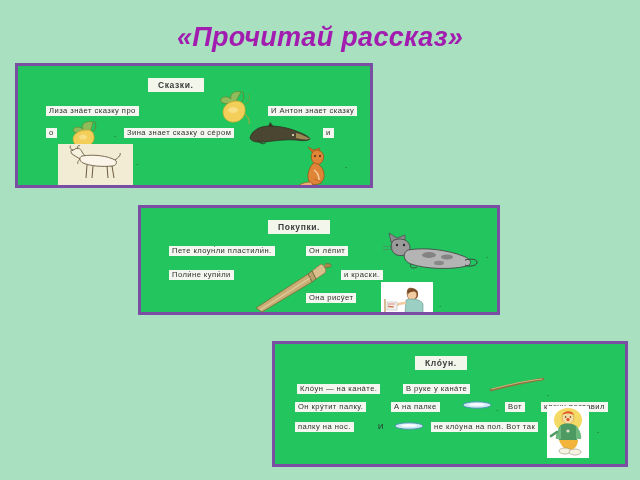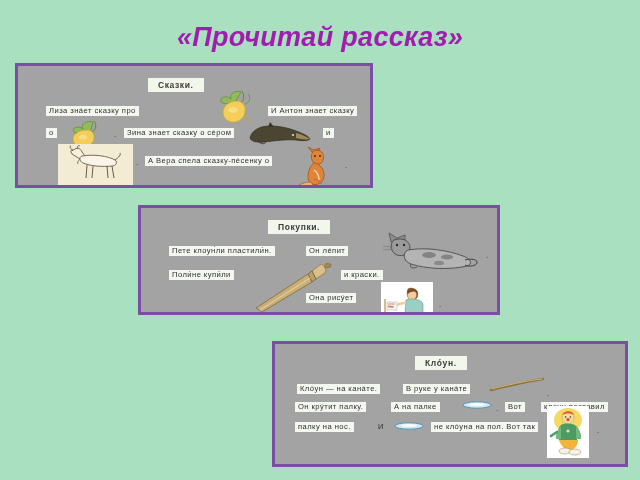--- a/index.html
+++ b/index.html
@@ -36,21 +36,21 @@
     position: absolute;
     background: #ffffff;
     border: 3px solid #7a4fa3;
     box-sizing: border-box;
     overflow: hidden;
   }
   .card-inner {
     position: relative;
     width: 100%;
     height: 100%;
-    background: #a3a3a3;
+    background: #22c55e;
   }
 
   #card-skazki   { left: 15px;  top: 63px;  width: 358px; height: 125px; }
   #card-pokupki  { left: 138px; top: 205px; width: 362px; height: 110px; text-align: right; }
   #card-kloun    { left: 272px; top: 341px; width: 356px; height: 126px; }
 
   .card-heading {
     position: absolute;
     font-family: "Liberation Sans", sans-serif;
     font-weight: bold;
@@ -153,21 +153,20 @@
         <path d="M35 22 L34 34" stroke="#6b5c41" stroke-width="1" fill="none"></path>
         <path d="M49 22 L50 34" stroke="#6b5c41" stroke-width="1" fill="none"></path>
         <path d="M54 22 L56 34" stroke="#6b5c41" stroke-width="1" fill="none"></path>
         <path d="M57 16 C61 13 63 11 62 9" fill="none" stroke="#6b5c41" stroke-width="1"></path>
         <path d="M22 15 C20 17 19 19 20 20" fill="none" stroke="#6b5c41" stroke-width="0.8"></path>
       </svg>
     </div>
 
     <div class="dot" style="left:118px; top:92px;">.</div>
 
-    <div class="txt" style="left:127px; top:90px;">А Вера спела сказку-пéсенку о</div>
 
     <div class="pic" style="left:276px; top:80px; width:46px; height:44px;">
       <svg viewBox="0 0 46 44">
         <path d="M18 6 L14 1 L20 4 L26 2 L24 8 Z" fill="#d9762c" stroke="#9e4e12" stroke-width="0.6"></path>
         <path d="M22 4 C28 4 31 9 29 14 C27 19 22 20 19 16 C16 12 17 5 22 4 Z" fill="#e08438" stroke="#9e4e12" stroke-width="0.7"></path>
         <circle cx="21" cy="10" r="1" fill="#4a2b10"></circle>
         <circle cx="26" cy="10" r="1" fill="#4a2b10"></circle>
         <path d="M21 17 C26 18 31 24 30 31 C29 37 23 40 18 38 C13 36 13 28 16 22 C17 19 19 17 21 17 Z" fill="#e08438" stroke="#9e4e12" stroke-width="0.7"></path>
         <path d="M17 36 C11 36 5 38 4 41 C9 42 16 41 19 39 Z" fill="#ecb071" stroke="#9e4e12" stroke-width="0.6"></path>
         <path d="M20 33 C24 34 27 36 28 38" fill="none" stroke="#b75f1c" stroke-width="0.7"></path>

